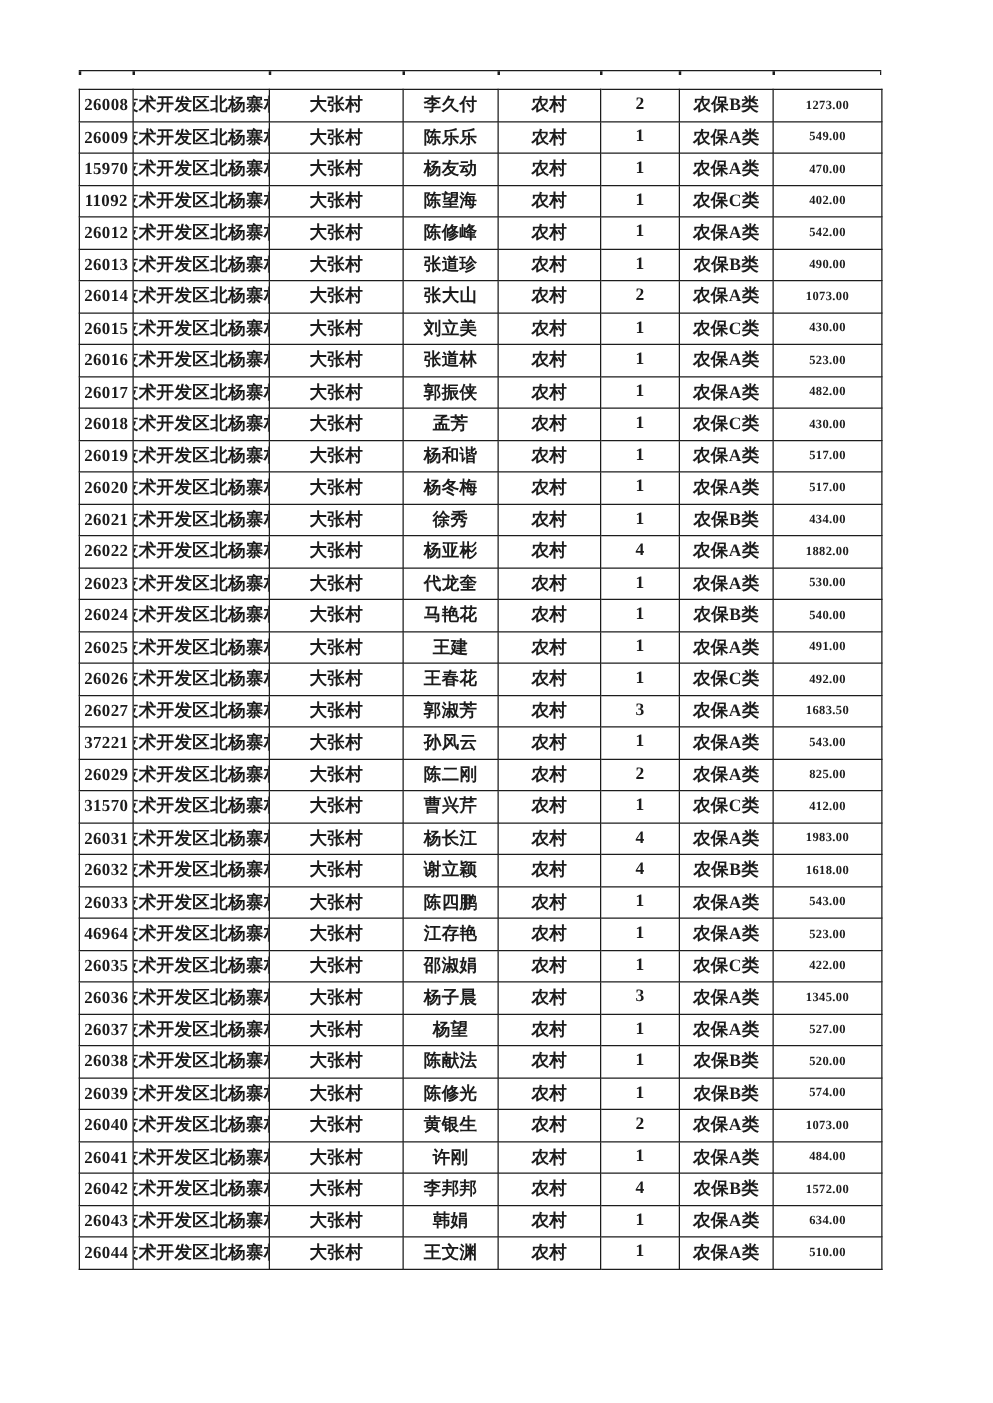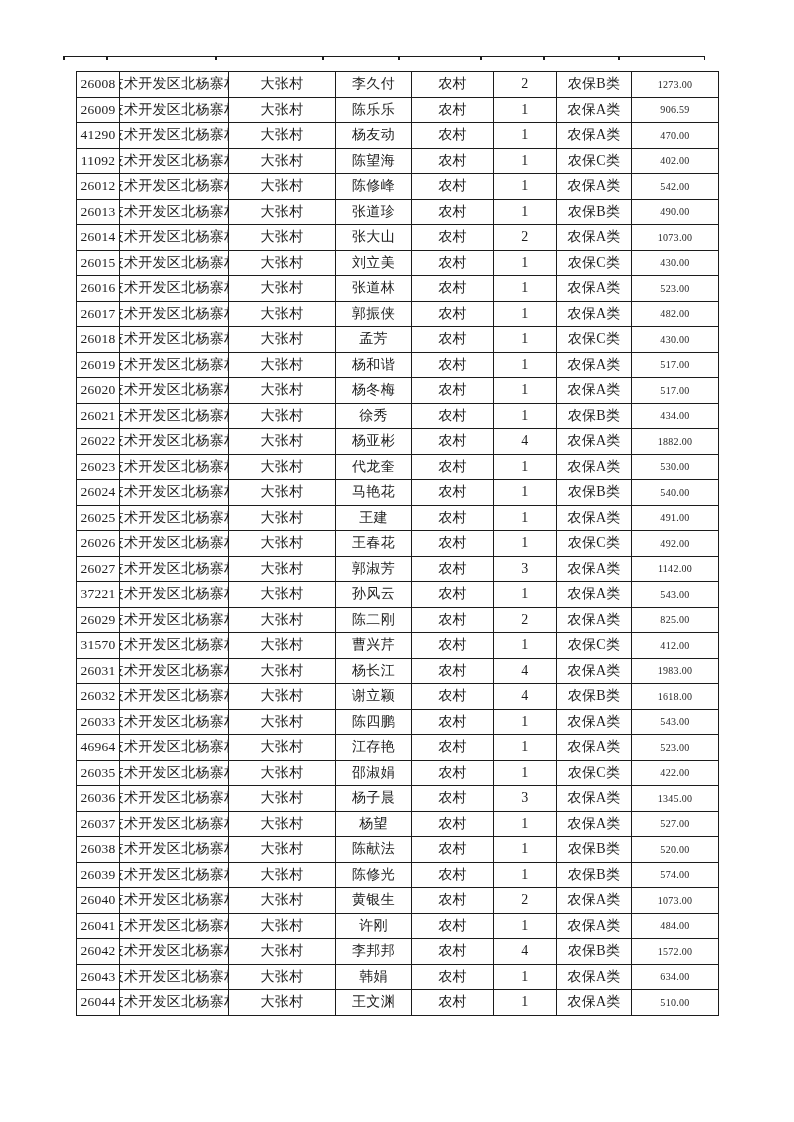--- a/index.html
+++ b/index.html
@@ -27,26 +27,27 @@
   }
   .prev-row-sliver .tick {
     position: absolute;
     top: 0;
     width: 1.5px;
     height: 3px;
     background: #1c1c1c;
   }
   table.roster {
     position: absolute;
-    left: 76px;
+    left: 63px;
     top: 71px;
     width: 642px;
     border-collapse: collapse;
     table-layout: fixed;
     font-size: 14px;
+    font-weight: bold;
   }
   table.roster td {
     border: 1.5px solid #1c1c1c;
     height: 24.5px;
     padding: 0;
     text-align: center;
     vertical-align: middle;
     white-space: nowrap;
     overflow: hidden;
     letter-spacing: 0.3px;
@@ -116,25 +117,25 @@
       <td class="org-cell">
         <div class="clip">
           <span>技术开发区北杨寨村</span>
         </div>
       </td>
       <td>大张村</td>
       <td>陈乐乐</td>
       <td>农村</td>
       <td>1</td>
       <td>农保A类</td>
-      <td class="amt-cell">906.59</td>
-    </tr>
-
-    <tr>
-      <td class="id-cell">41290</td>
+      <td class="amt-cell">549.00</td>
+    </tr>
+
+    <tr>
+      <td class="id-cell">15970</td>
       <td class="org-cell">
         <div class="clip">
           <span>技术开发区北杨寨村</span>
         </div>
       </td>
       <td>大张村</td>
       <td>杨友动</td>
       <td>农村</td>
       <td>1</td>
       <td>农保A类</td>
@@ -386,21 +387,21 @@
       <td class="org-cell">
         <div class="clip">
           <span>技术开发区北杨寨村</span>
         </div>
       </td>
       <td>大张村</td>
       <td>郭淑芳</td>
       <td>农村</td>
       <td>3</td>
       <td>农保A类</td>
-      <td class="amt-cell">1142.00</td>
+      <td class="amt-cell">1683.50</td>
     </tr>
 
     <tr>
       <td class="id-cell">37221</td>
       <td class="org-cell">
         <div class="clip">
           <span>技术开发区北杨寨村</span>
         </div>
       </td>
       <td>大张村</td>

